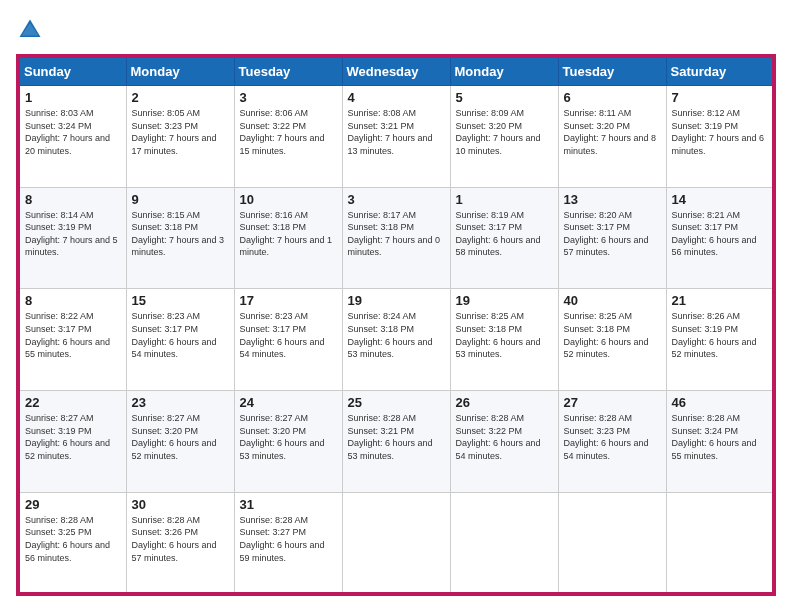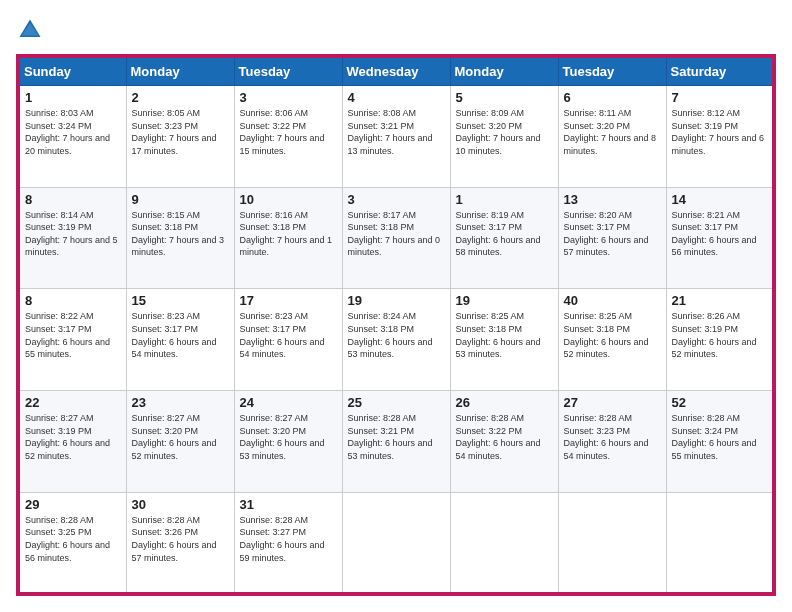--- a/index.html
+++ b/index.html
@@ -241,21 +241,21 @@
           </td>
           <td>
             <span class="day-number">26</span>
             <div class="day-info">Sunrise: 8:28 AM<br>Sunset: 3:22 PM<br>Daylight: 6 hours and 54 minutes.</div>
           </td>
           <td>
             <span class="day-number">27</span>
             <div class="day-info">Sunrise: 8:28 AM<br>Sunset: 3:23 PM<br>Daylight: 6 hours and 54 minutes.</div>
           </td>
           <td>
-            <span class="day-number">52</span>
+            <span class="day-number">46</span>
             <div class="day-info">Sunrise: 8:28 AM<br>Sunset: 3:24 PM<br>Daylight: 6 hours and 55 minutes.</div>
           </td>
         </tr>
         <tr>
           <td>
             <span class="day-number">29</span>
             <div class="day-info">Sunrise: 8:28 AM<br>Sunset: 3:25 PM<br>Daylight: 6 hours and 56 minutes.</div>
           </td>
           <td>
             <span class="day-number">30</span>

